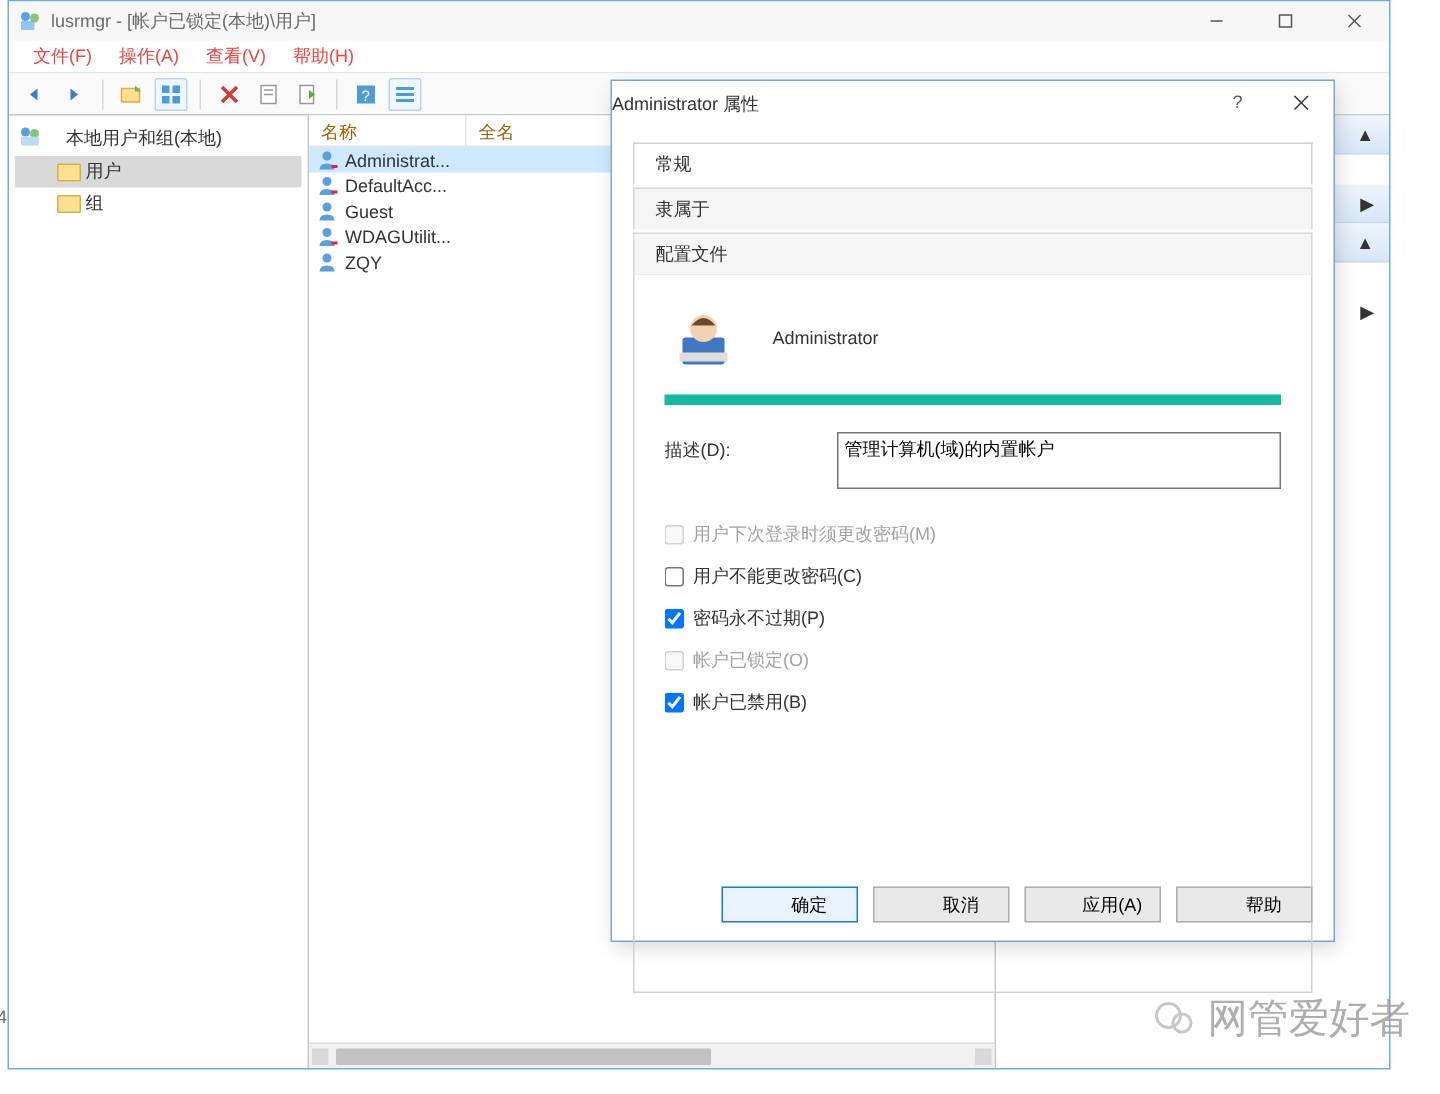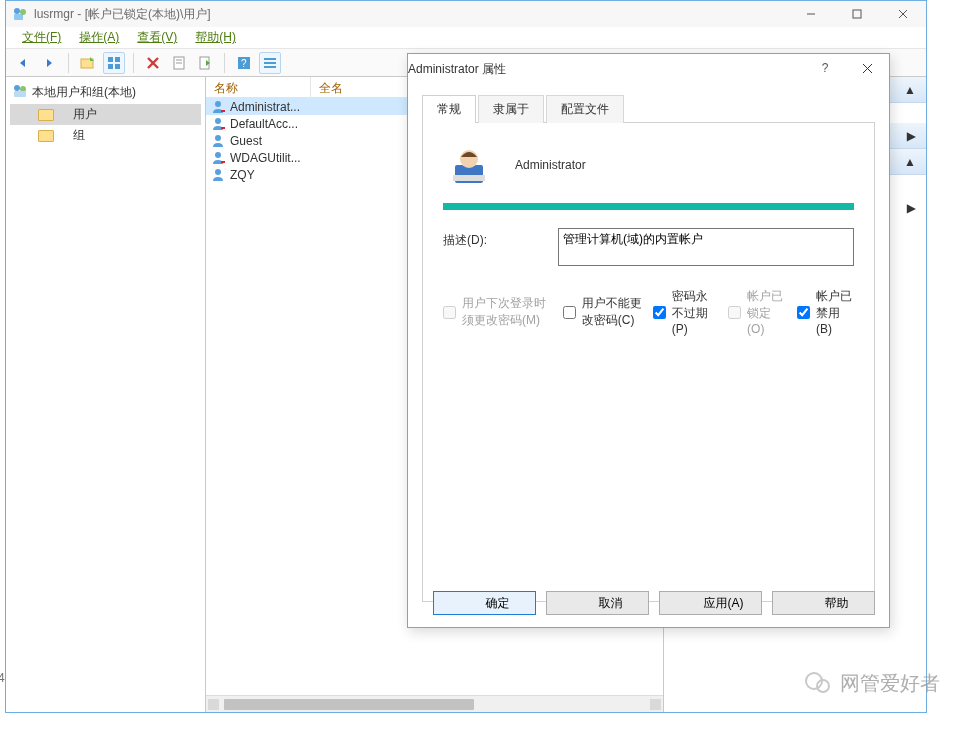--- a/index.html
+++ b/index.html
@@ -6,30 +6,30 @@
   body { margin:0; font-family:"Microsoft YaHei","Segoe UI",sans-serif; font-size:12px; color:#333; background:#fff; width:960px; height:729px; overflow:hidden; position:relative; }
   
   
   .mmc { position:absolute; left:5px; top:0; width:922px; height:713px; border:1px solid #6faee0; background:#fff; }
   .titlebar { height:26px; background:#f7f7f7; display:flex; align-items:center; padding-left:6px; position:relative; }
   .titlebar .app-icon { width:16px; height:16px; margin-right:6px; }
   .titlebar .title-text { color:#6b6b6b; font-size:12px; }
   .win-controls { position:absolute; right:0; top:0; display:flex; }
   .win-btn { width:46px; height:26px; display:flex; align-items:center; justify-content:center; color:#555; }
   .menu-bar { height:22px; display:flex; align-items:center; padding-left:8px; gap:2px; border-bottom:1px solid #e6e6e6;}
-  .menu-item { padding:2px 8px; color:#4d7c0f;text-decoration:underline; }
+  .menu-item { padding:2px 8px; color:#ef4444; }
   .toolbar { height:28px; border-bottom:1px solid #c9c9c9; display:flex; align-items:center; padding-left:6px; gap:4px; background:#fafafa; }
   .tool-sep { width:1px; height:20px; background:#d7d7d7; margin:0 4px;}
   .tool-btn { width:22px; height:22px; display:flex; align-items:center; justify-content:center; border:1px solid transparent; border-radius:2px;}
   .tool-btn.boxed{border-color:#b7d5f0;background:#eef6ff;}
   
   .workspace { display:flex; height:calc(100% - 76px); }
   .tree-pane { width:200px; border-right:1px solid #c9c9c9; padding:4px; overflow:auto;}
-  .tree-root { display:flex; align-items:center; gap:4px; padding:2px;}
-  .tree-child { display:flex; align-items:center; gap:19px; padding:2px 2px 2px 28px;text-align:right;}
+  .tree-root { display:flex; align-items:center; gap:16px; padding:2px;}
+  .tree-child { display:flex; align-items:center; gap:3px; padding:2px 2px 2px 28px;text-align:right;}
   .tree-child.selected { background:#d9d9d9; }
   .folder-icon { width:16px; height:12px; background:#ffe08f; border:1px solid #d6b04c; border-radius:1px; display:inline-block;}
   
   .list-pane { flex:1; position:relative; border-right:1px solid #c9c9c9; display:flex; flex-direction:column;}
   .list-header { height:21px; display:flex; background:#fff; border-bottom:1px solid #e4e4e4;}
   .col-h { padding:3px 8px; border-right:1px solid #e4e4e4; color:#a16207; font-size:12px;}
   .col-name{width:105px;} .col-full{flex:1;}
   .list-body{flex:1;overflow:auto;}
   .list-row{display:flex;align-items:center;height:17px;padding-left:4px;gap:4px;}
   .list-row.selected{background:#cde8ff;}
@@ -42,39 +42,39 @@
   .actions-pane{width:262px;display:flex;flex-direction:column;}
   .action-band{height:26px;display:flex;align-items:center;justify-content:flex-end;padding-right:10px;background:linear-gradient(#edf4fc,#d7e7f8);border-bottom:1px solid #c5d8ec;}
   .band-arrow{font-size:12px;color:#333;}
   .action-space{height:20px;}
 
   
   .dialog{position:absolute;left:407px;top:53px;width:483px;height:575px;background:#fff;border:1px solid #7ba4cf;box-shadow:2px 4px 12px rgba(0,0,0,.15);}
   .dlg-title{height:30px;display:flex;align-items:center;padding-left:0;position:relative;color:#333;}
   .dlg-controls{position:absolute;right:4px;top:2px;display:flex;gap:6px;}
   .dlg-help,.dlg-close{width:36px;height:24px;display:flex;align-items:center;justify-content:center;color:#555;}
-  .tabs{display:flex;padding:10px 14px 0 14px;gap:2px; }
+  .tabs{display:flex;padding:10px 14px 0 14px;gap:2px;flex-direction:column; }
   .tab{padding:5px 14px;border:1px solid #d8d8d8;border-bottom:none;background:#f5f5f5;position:relative;top:1px;}
   .tab.active{background:#fff;border-color:#d0d0d0;}
   .tab-body{margin:0 14px 8px 14px;border:1px solid #d0d0d0;border-top:1px solid #d0d0d0;padding:16px 20px;height:480px;}
   .user-header{display:flex;align-items:center;gap:26px;padding:6px 0 18px 6px;border-bottom:7px solid #14b8a6;}
   .big-user{width:40px;height:40px;}
   .form-row{display:flex;align-items:flex-start;margin-top:18px;}
   .form-label{width:115px;padding-top:4px;color:#333;}
   .text-input{flex:1;height:24px;border:1px solid #2a6fbb;background:#fff;padding:2px 4px;font:inherit;}
   .text-area{flex:1;height:38px;border:1px solid #767676;background:#fff;padding:2px 4px;font:inherit;resize:none;}
-  .checks{margin-top:22px;display:flex;flex-direction:row;gap:11px;}
+  .checks{margin-top:22px;display:flex;flex-direction:column;gap:11px;}
   .chk{display:flex;align-items:center;gap:6px;}
   .chk.disabled{color:#a2a2a2;}
   .chk input{margin:0;}
   .dlg-buttons{position:absolute;right:14px;bottom:12px;display:flex;gap:10px;}
-  .btn{width:103px;height:24px;border:1px solid #adadad;background:#e9e9e9;font:inherit;padding-left:32px;}
+  .btn{width:91px;height:24px;border:1px solid #adadad;background:#e9e9e9;font:inherit;padding-left:32px;}
   .btn.primary{border-color:#1f7bd8;background:#e8f2fc;}
   
-  .watermark{position:absolute;right:20px;bottom:32px;display:flex;align-items:center;gap:8px;color:#9a9a9a;font-size:20px;opacity:.8;}
+  .watermark{position:absolute;right:20px;bottom:32px;display:flex;align-items:center;gap:8px;color:#9a9a9a;font-size:27px;opacity:.8;}
   .page-no{position:absolute;left:-2px;bottom:44px;color:#707070;font-size:12px;}
 </style>
 </head>
 <body>
 
 <div class="page-no">4</div>
 
 <div class="mmc">
   <div class="titlebar">
     <span class="app-icon">

